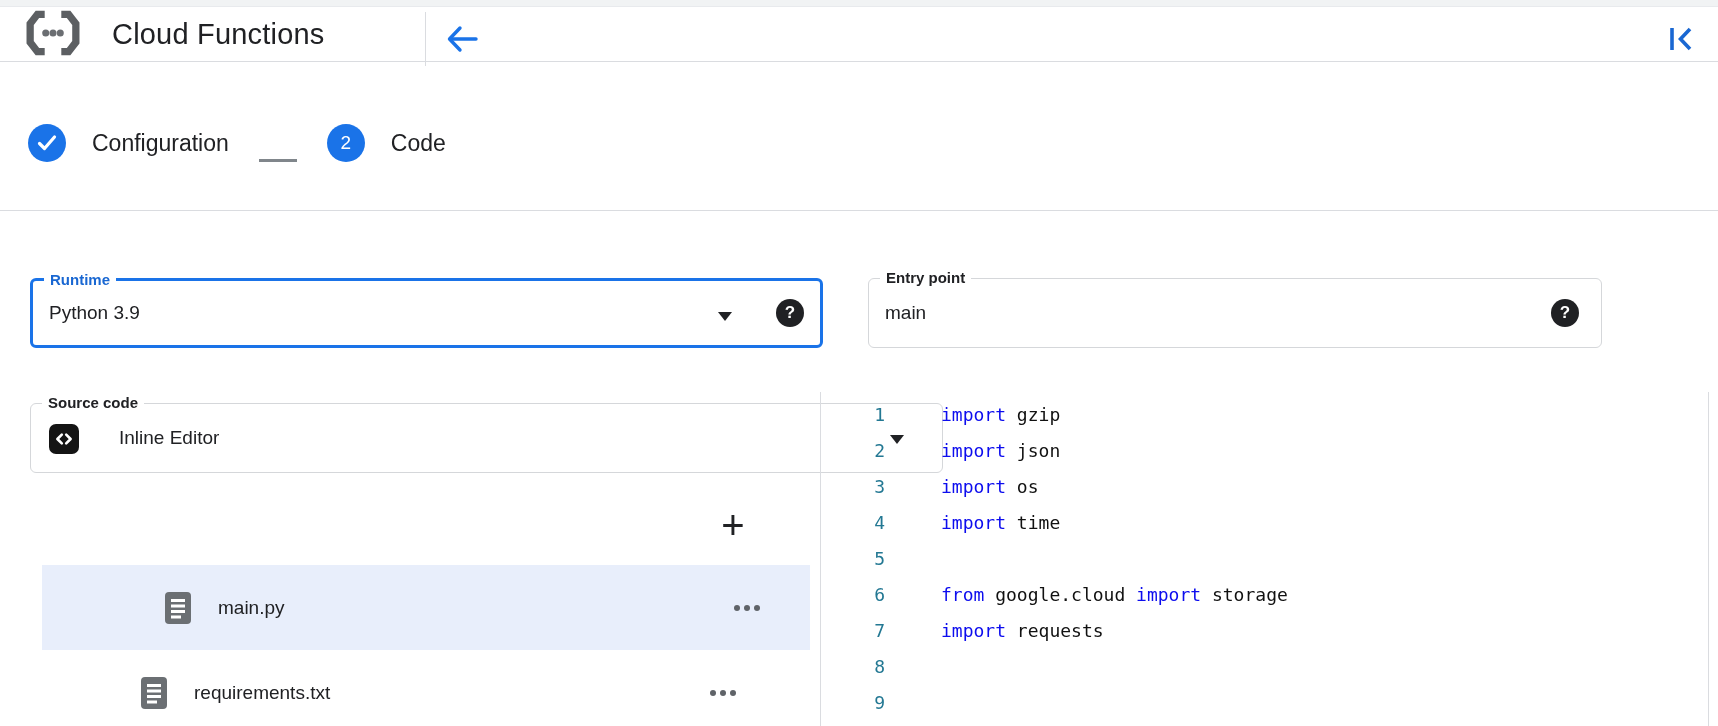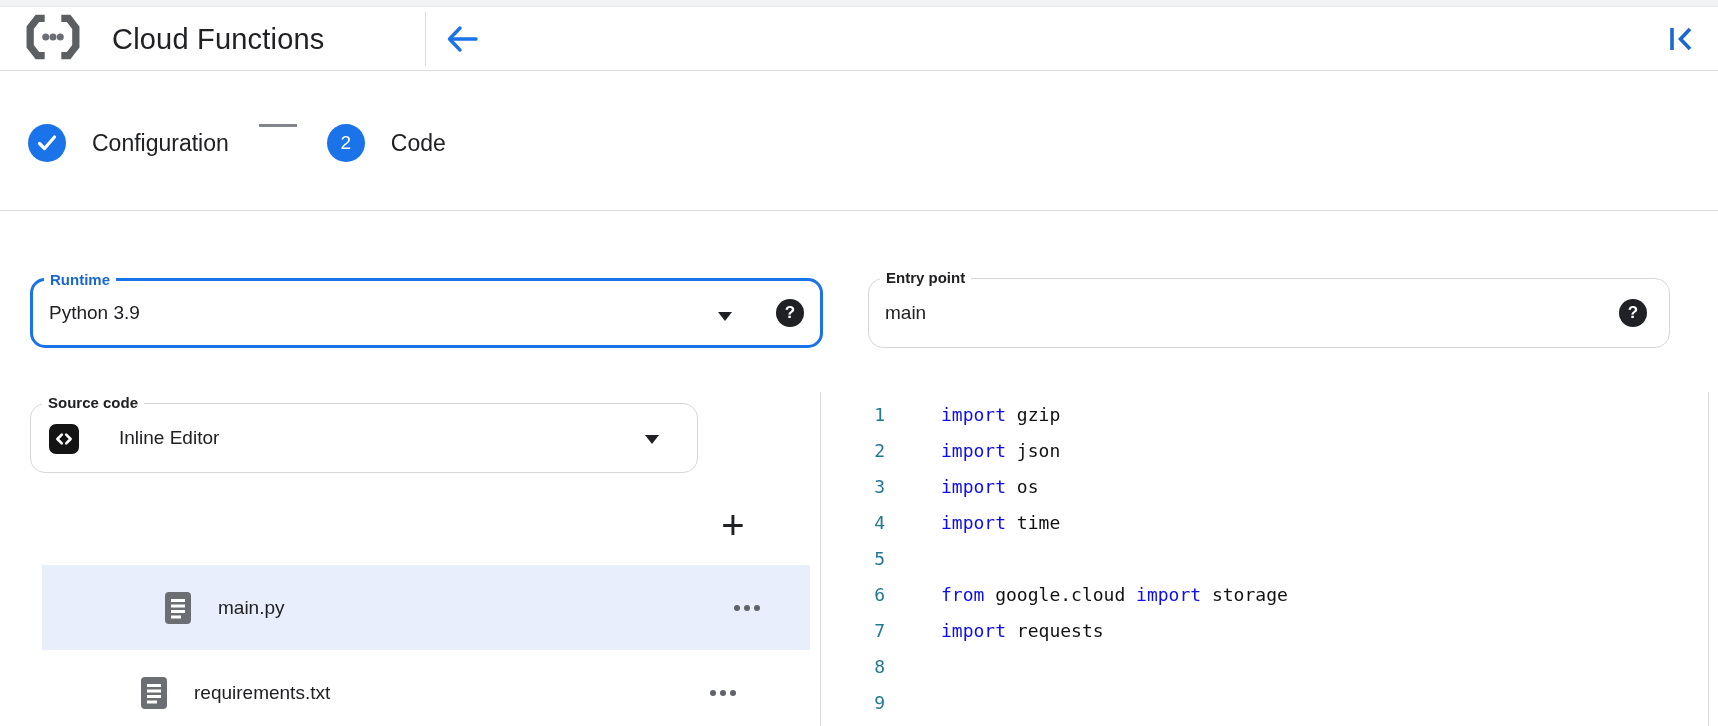--- a/index.html
+++ b/index.html
@@ -6,53 +6,53 @@
     --accent:#1a73e8; --accent-label:#1967d2; --selected-row:#e8eefb;
     --keyword:#0d0dee; --line-number:#237893; --text:#202124;
     --icon-gray:#5f6368; --border-gray:#d5d7da; --divider:#dadce0;
   }
   *{box-sizing:border-box;}
   body{margin:0;background:#fff;font-family:"Liberation Sans",sans-serif;color:var(--text);}
   .screen{position:relative;width:1718px;height:726px;background:#fff;overflow:hidden;}
 
   
   .top-strip{position:absolute;left:0;top:0;width:100%;height:7px;background:#f1f3f4;border-bottom:1px solid #e8eaed;}
-  .app-header{position:absolute;left:0;top:8px;width:100%;height:63px;border-bottom:1px solid var(--divider);display:flex;align-items:center;}
+  .app-header{position:absolute;left:0;top:8px;width:100%;height:54px;border-bottom:1px solid var(--divider);display:flex;align-items:center;}
   .brand{display:flex;align-items:center;margin-left:26px;}
   .product-name{font-size:29px;margin-left:32px;letter-spacing:0.2px;}
   .header-vdiv{position:absolute;left:425px;top:4px;height:54px;width:1px;background:var(--divider);}
   .back-btn{position:absolute;left:440px;top:10px;width:44px;height:44px;background:none;border:none;cursor:pointer;display:flex;align-items:center;justify-content:center;padding:0;}
   .page-title{position:absolute;left:522px;top:0;height:63px;display:flex;align-items:center;font-size:29px;font-weight:400;margin:0;letter-spacing:0.2px;}
   .collapse-btn{position:absolute;right:14px;top:10px;width:44px;height:44px;background:none;border:none;cursor:pointer;display:flex;align-items:center;justify-content:center;padding:0;}
 
   
-  .stepper{position:absolute;left:28px;top:124px;display:flex;align-items:flex-start;}
+  .stepper{position:absolute;left:28px;top:124px;display:flex;align-items:flex-end;}
   .step{display:flex;align-items:center;}
   .step-circle{width:38px;height:38px;border-radius:50%;background:var(--accent);color:#fff;display:flex;align-items:center;justify-content:center;font-size:19px;flex:0 0 auto;}
   .step-label{font-size:23px;margin-left:26px;}
   .step-dash{width:38px;height:3px;background:#80868b;margin:0 30px;}
 
   .section-divider{position:absolute;left:0;top:210px;width:100%;height:1px;background:var(--divider);}
 
   
-  .field{position:absolute;height:70px;border-radius:15px;background:#fff;}
+  .field{position:absolute;height:70px;border-radius:6px;background:#fff;}
   .field .fl-label{position:absolute;top:-11px;left:11px;background:#fff;padding:0 6px;font-size:15px;font-weight:700;color:var(--text);line-height:20px;}
   .field.focused{border:3px solid var(--accent);}
   .field.focused .fl-label{color:var(--accent-label);}
   .field.plain{border:1px solid var(--border-gray);}
   .field .value{position:absolute;left:16px;top:0;height:100%;display:flex;align-items:center;font-size:19px;}
   .caret{position:absolute;top:31px;width:0;height:0;border-left:7px solid transparent;border-right:7px solid transparent;border-top:9px solid #202124;}
   .help-badge{position:absolute;top:50%;transform:translateY(-50%);width:28px;height:28px;border-radius:50%;background:#202124;color:#fff;font-size:17px;font-weight:700;display:flex;align-items:center;justify-content:center;cursor:pointer;}
 
   #runtime-field{left:30px;top:278px;width:793px;}
   #runtime-field .caret{right:88px;}
   #runtime-field .help-badge{right:16px;}
-  #entry-field{left:868px;top:278px;width:802px;padding-left:12px;}
+  #entry-field{left:868px;top:278px;width:734px;padding-left:12px;}
   #entry-field .help-badge{right:22px;}
-  #source-field{left:30px;top:403px;width:668px;}
+  #source-field{left:30px;top:403px;width:913px;}
   #source-field .caret{right:38px;}
   #source-field .value{left:88px;}
   .code-chip{position:absolute;left:18px;top:20px;width:30px;height:30px;border-radius:7px;background:#141414;display:flex;align-items:center;justify-content:center;}
 
   
   .file-panel{position:absolute;left:18px;top:480px;width:768px;}
   .add-file-btn{position:absolute;right:30px;top:22px;width:46px;height:46px;border:none;background:none;cursor:pointer;font-size:40px;font-weight:500;color:#202124;line-height:40px;padding:0;}
   .file-list{position:absolute;left:0;top:85px;width:100%;}
   .file-row{display:flex;align-items:center;height:85px;width:100%;cursor:pointer;}
   .file-row.selected{background:var(--selected-row);margin-left:24px;}

